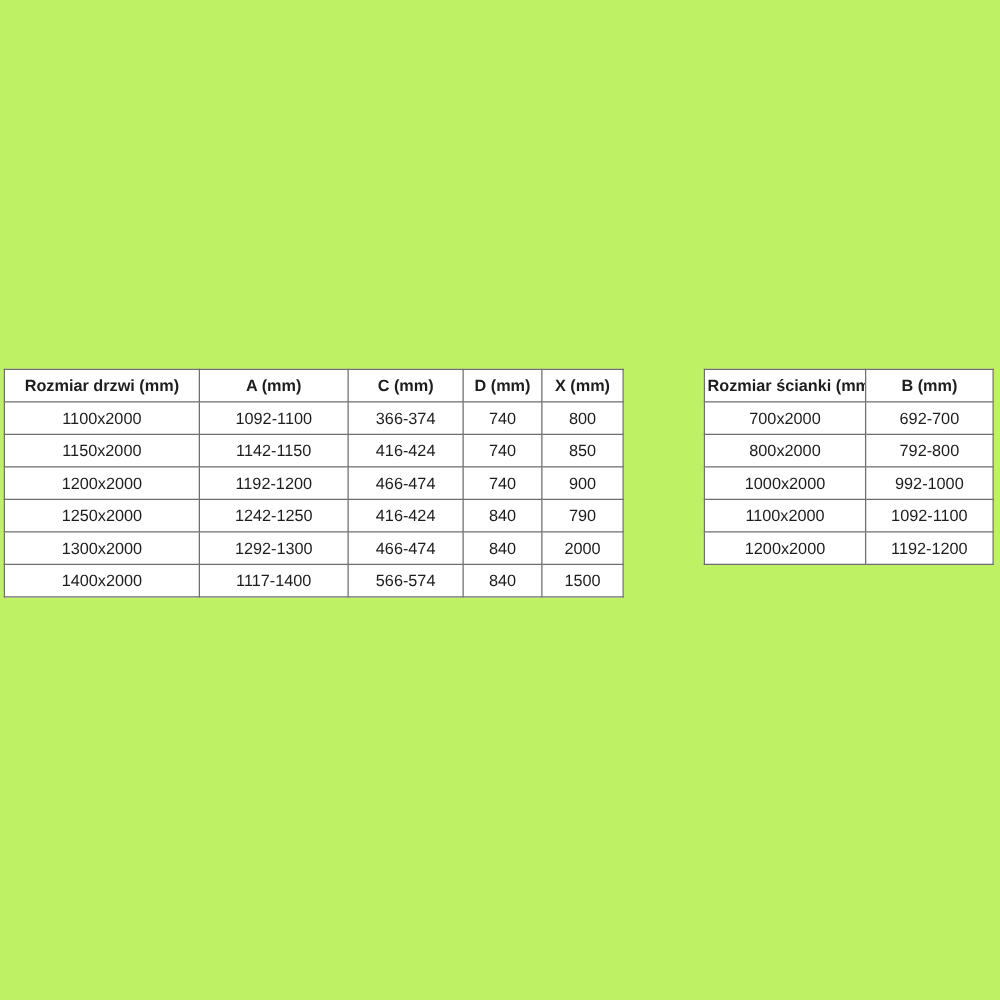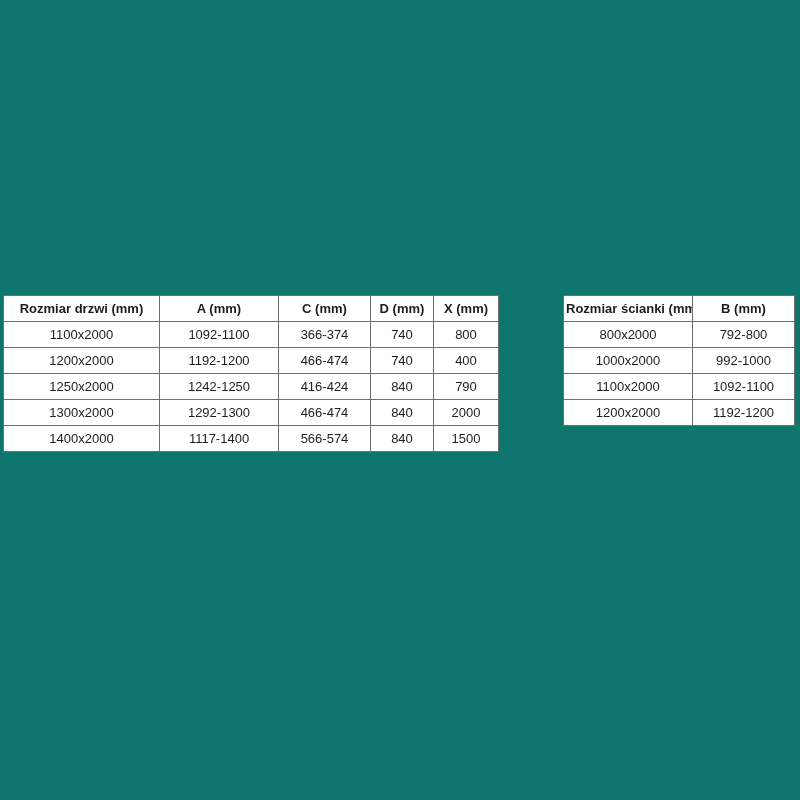--- a/index.html
+++ b/index.html
@@ -10,21 +10,21 @@
     width: 800px;
     height: 800px;
     background: #ffffff;
     position: relative;
     font-family: "Liberation Sans", sans-serif;
     overflow: hidden;
   }
   .canvas {
     position: absolute;
     inset: 0;
-    background: #0f766e;
+    background: #bef264;
     text-decoration: underline;
   }
   table.spec {
     position: absolute;
     border-collapse: collapse;
     table-layout: fixed;
     background: #ffffff;
   }
   table.spec th,
   table.spec td {
@@ -76,25 +76,32 @@
       </thead>
       <tbody>
         <tr>
           <td>1100x2000</td>
           <td>1092-1100</td>
           <td>366-374</td>
           <td>740</td>
           <td>800</td>
         </tr>
         <tr>
+          <td>1150x2000</td>
+          <td>1142-1150</td>
+          <td>416-424</td>
+          <td>740</td>
+          <td>850</td>
+        </tr>
+        <tr>
           <td>1200x2000</td>
           <td>1192-1200</td>
           <td>466-474</td>
           <td>740</td>
-          <td>400</td>
+          <td>900</td>
         </tr>
         <tr>
           <td>1250x2000</td>
           <td>1242-1250</td>
           <td>416-424</td>
           <td>840</td>
           <td>790</td>
         </tr>
         <tr>
           <td>1300x2000</td>
@@ -119,20 +126,24 @@
         <col style="width: 102px;">
       </colgroup>
       <thead>
         <tr>
           <th>Rozmiar ścianki (mm)</th>
           <th>B (mm)</th>
         </tr>
       </thead>
       <tbody>
         <tr>
+          <td>700x2000</td>
+          <td>692-700</td>
+        </tr>
+        <tr>
           <td>800x2000</td>
           <td>792-800</td>
         </tr>
         <tr>
           <td>1000x2000</td>
           <td>992-1000</td>
         </tr>
         <tr>
           <td>1100x2000</td>
           <td>1092-1100</td>

